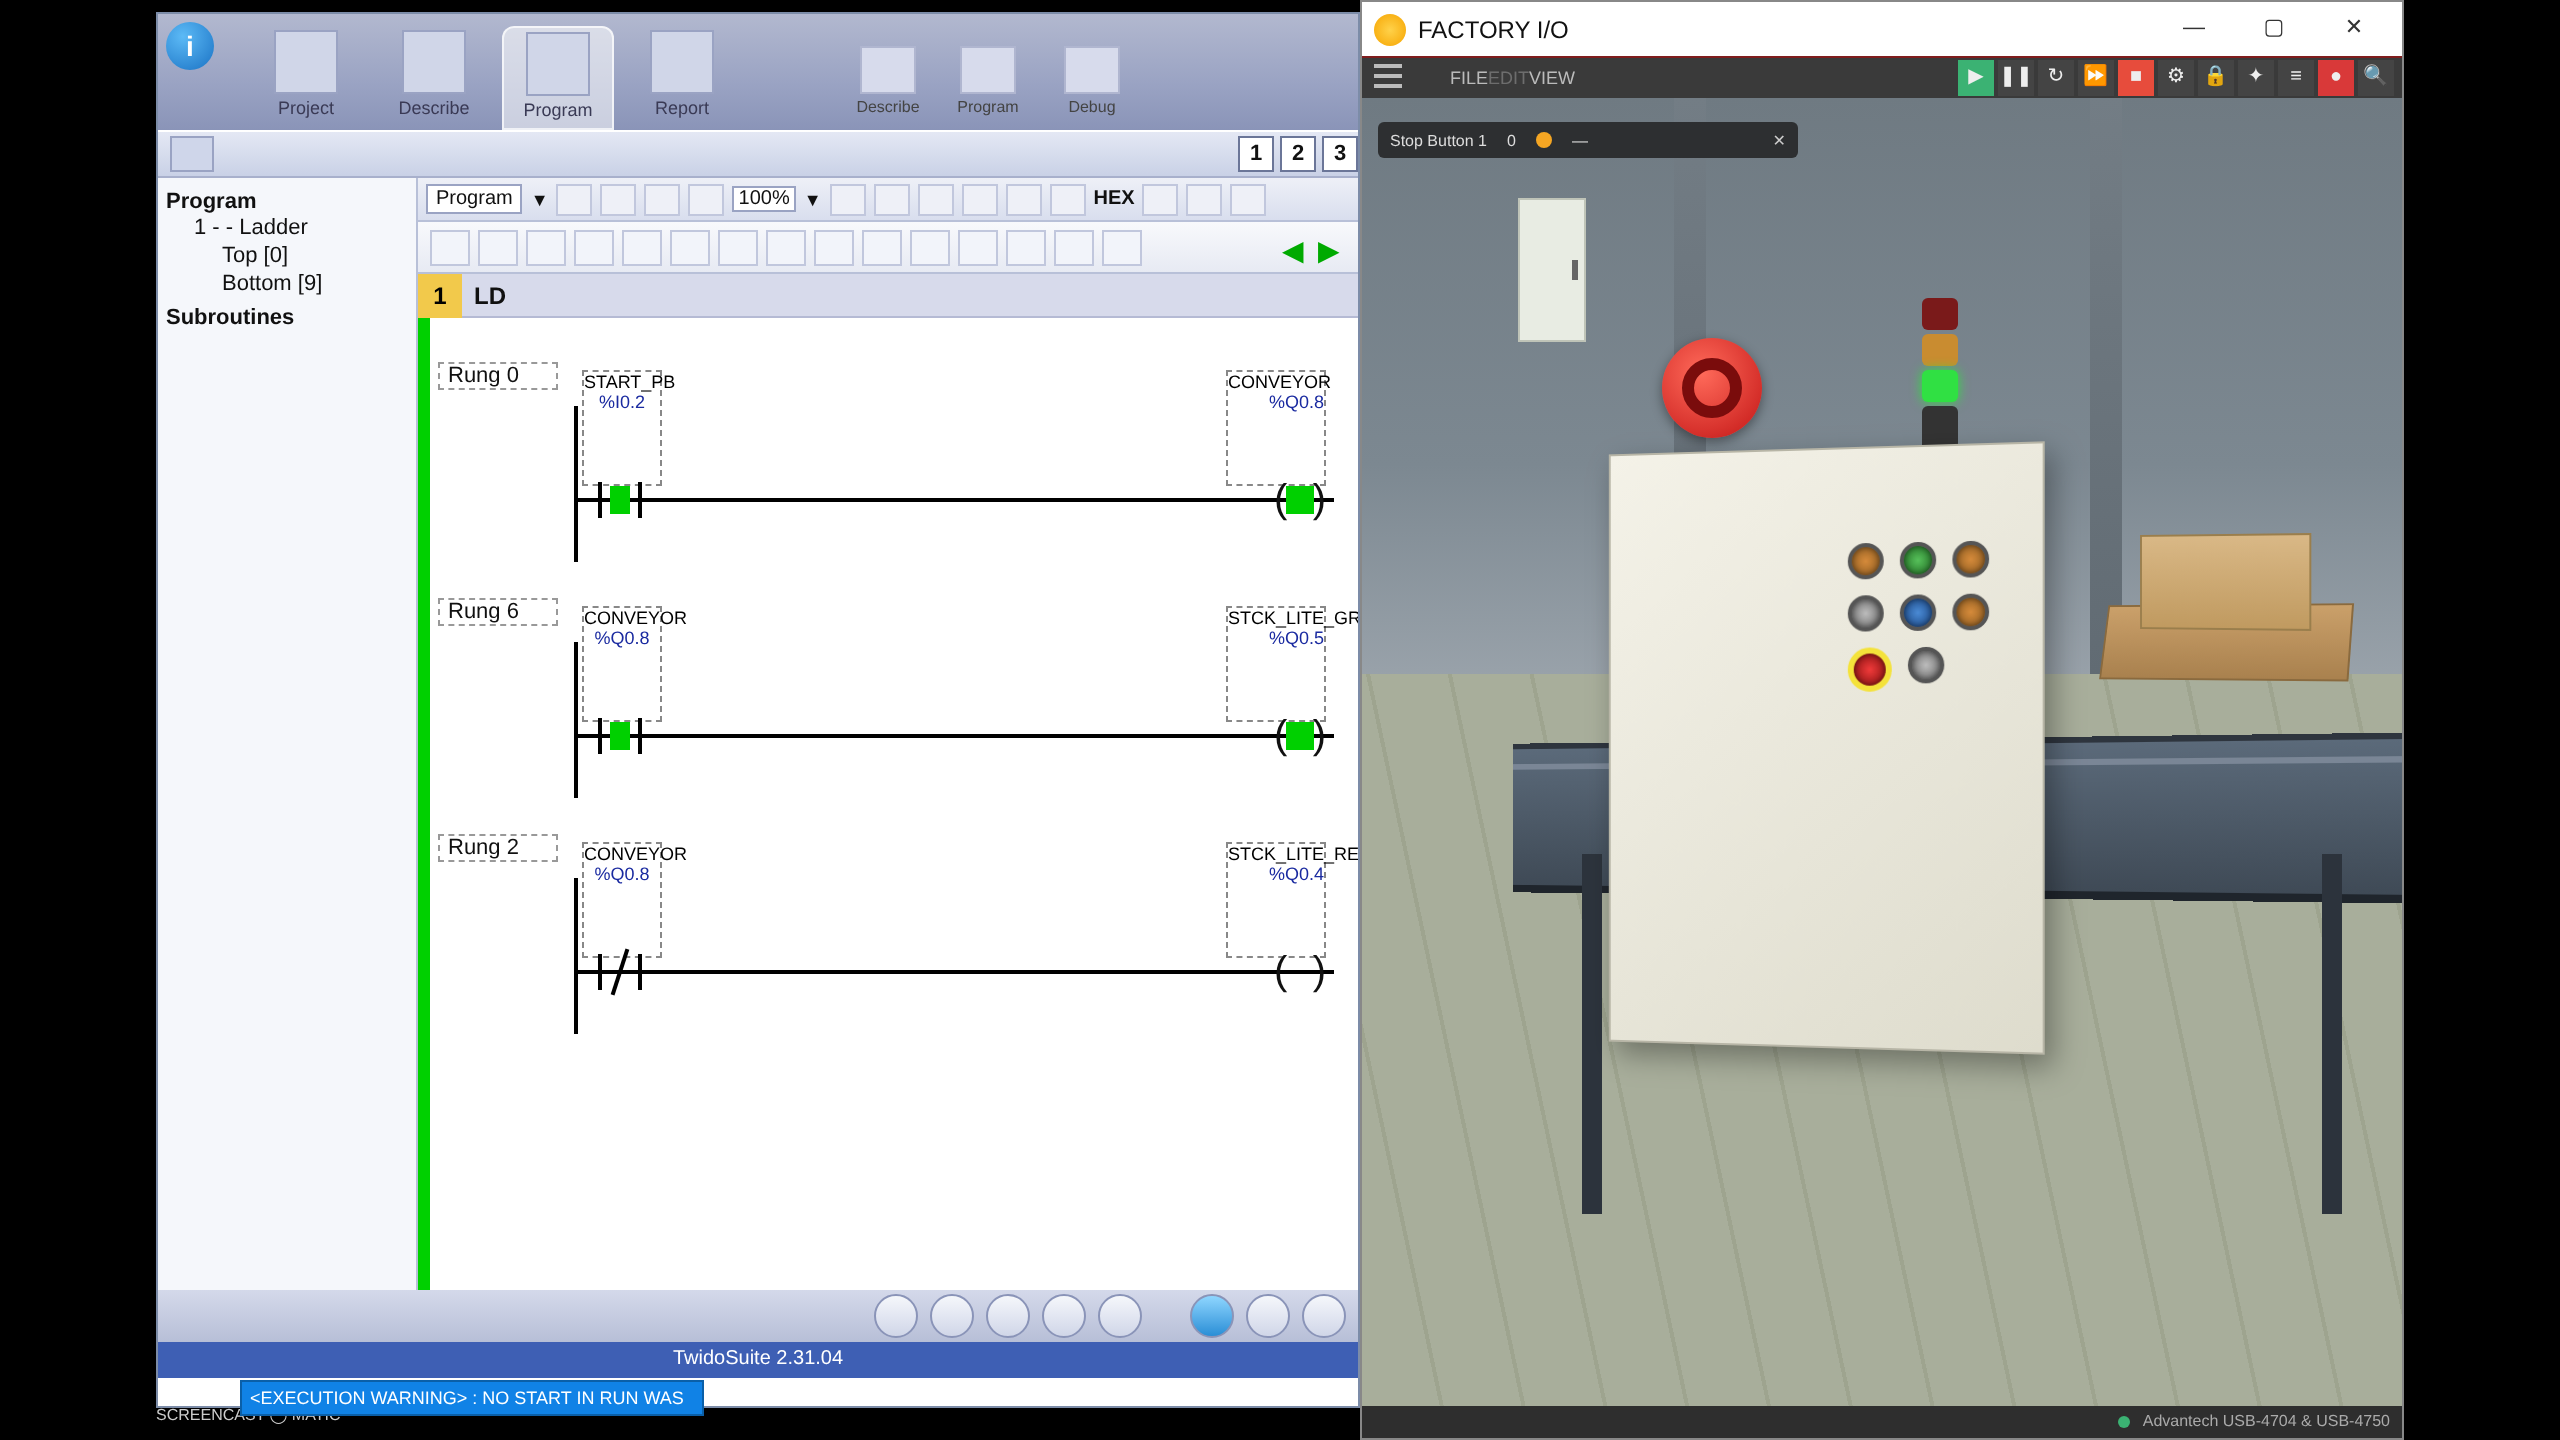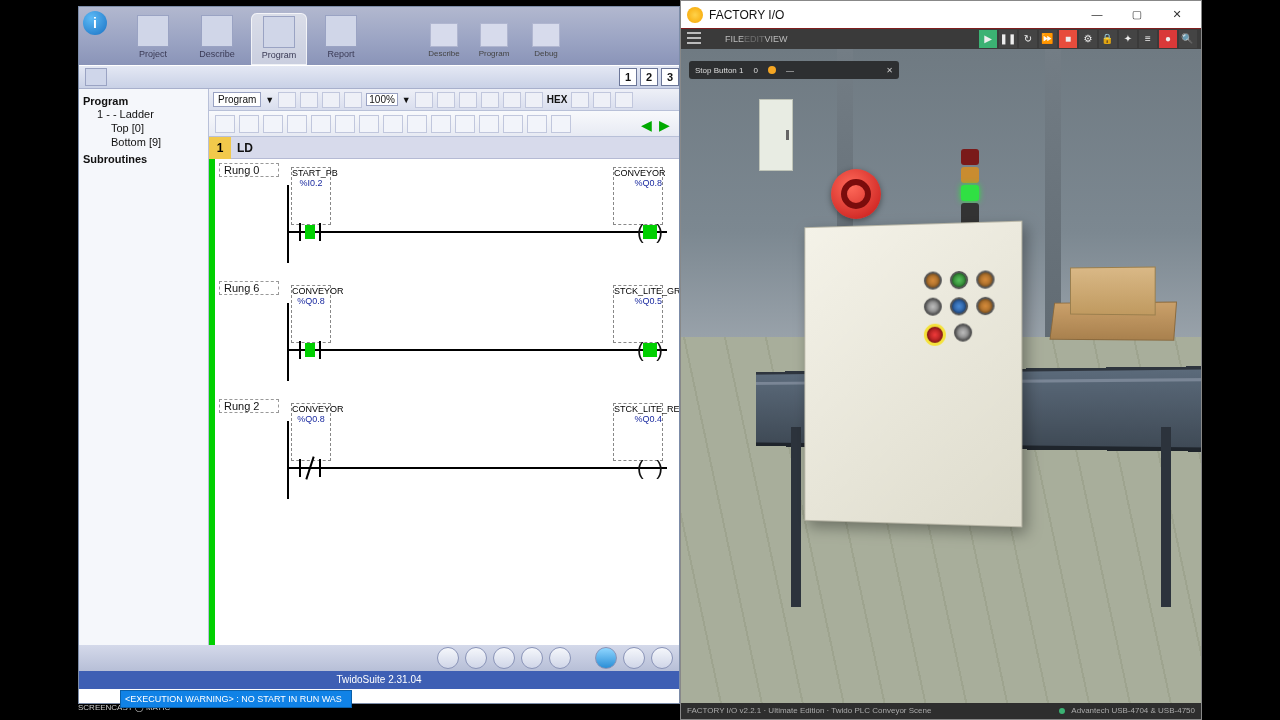--- a/index.html
+++ b/index.html
@@ -100,21 +100,21 @@
   .nav-arrows span{width:14px;height:14px;display:inline-block;}
   .hdrrow{
     height:22px; display:flex; align-items:center;
     background:#d7daeb; border-bottom:1px solid #b5bad4;
     font-size:12px;
   }
   .hdrrow .num{width:22px;height:22px;background:#f2c94b;color:#000;text-align:center;line-height:22px;font-weight:bold;}
   .hdrrow .lbl{padding-left:6px;font-weight:bold;}
   .ladder{flex:1;overflow:auto;background:#fff;position:relative;}
   .green-rail{position:absolute;left:0;top:0;bottom:0;width:6px;background:#00d000;}
-  .rung{position:relative;margin:8px 0 28px 0;height:90px;}
+  .rung{position:relative;margin:26px 0 28px 0;height:90px;}
   .rung .title{
     position:absolute;left:10px;top:-4px;font-size:11px;
     border:1px dashed #999;background:#fff;padding:0 10px 0 4px;width:60px;
   }
   .rung .bus{position:absolute;left:78px;right:12px;top:64px;height:2px;background:#000;}
   .rung .leftrail{position:absolute;left:78px;top:18px;bottom:-6px;width:2px;background:#000;}
   .cell{position:absolute;top:0;width:40px;text-align:center;font-size:9px;color:#1a2aa0;}
   .cell .tname{color:#000;}
   .cell .addr{color:#1a2aa0;}
   .cell-dash{border:1px dashed #888;width:40px;height:58px;}
@@ -487,19 +487,18 @@
         </div>
         <div class="panel-row">
           <div class="pbtn red"></div>
           <div class="pbtn grey"></div>
         </div>
       </div>
     </div>
   </div>
 
   <div class="fio-footer">
-    <span>FACTORY I/O v2.2.1 · Ultimate Edition · Twido PLC Conveyor Scene</span>
     <div class="right">
       <span class="dot"></span>
       <span>Advantech USB-4704 &amp; USB-4750</span>
     </div>
   </div>
 </div>
 
 </body></html>

